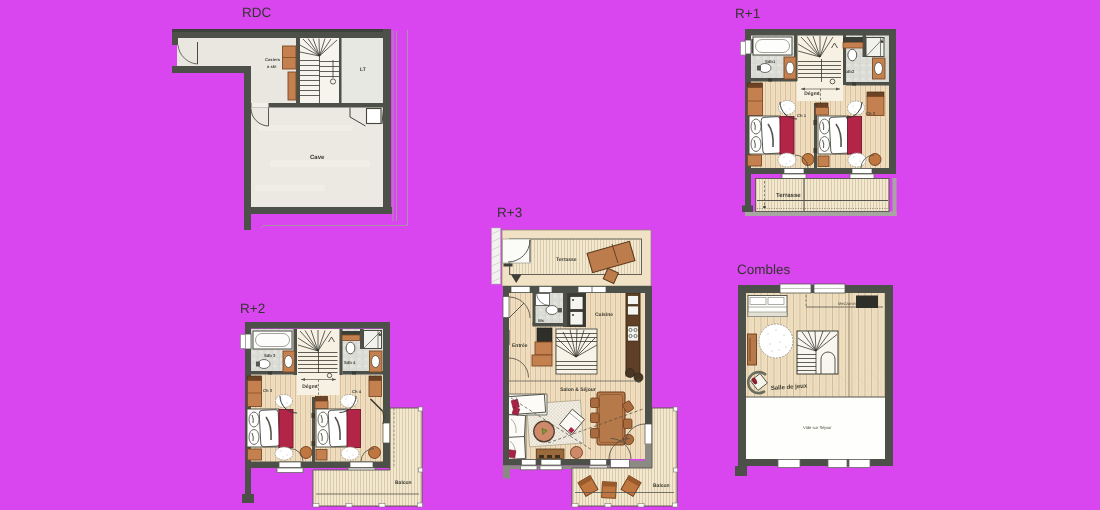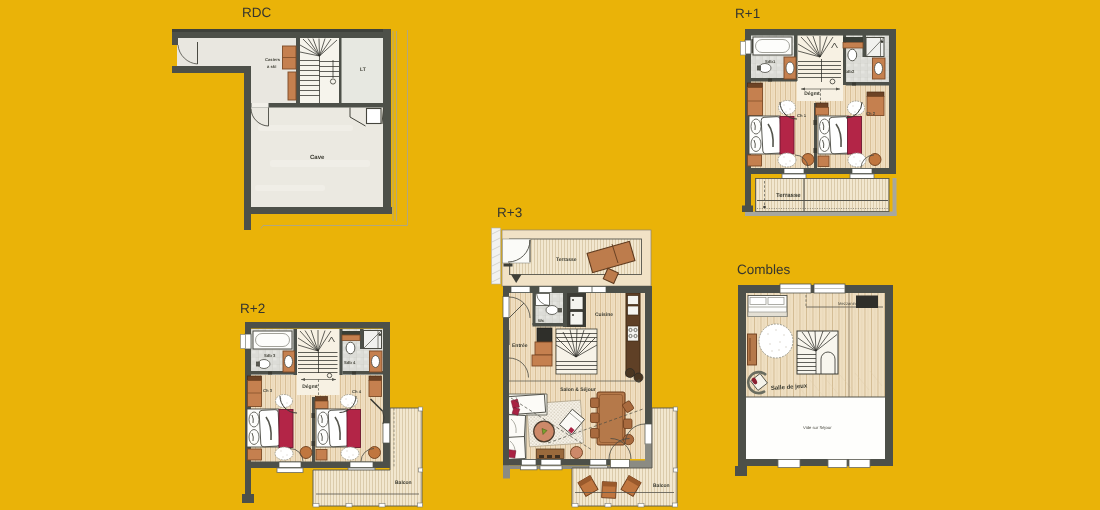--- a/index.html
+++ b/index.html
@@ -1,16 +1,16 @@
 <!DOCTYPE html>
 <html><head>
 <meta charset="utf-8">
 <style>
 html,body{margin:0;padding:0;background:#fdfdfb;}
-#page{position:relative;width:1100px;height:510px;background:#eab308;overflow:hidden;
+#page{position:relative;width:1100px;height:510px;background:#d946ef;overflow:hidden;
 font-family:"Liberation Sans", sans-serif;}
 svg{position:absolute;left:0;top:0;}
 *{-webkit-font-smoothing:antialiased;text-rendering:geometricPrecision;}
 text{font-family:"Liberation Sans", sans-serif;fill:#3f3f38;}
 .title{font-size:13.5px;fill:#35352f;}
 .rlab{font-size:6px;font-weight:bold;fill:#3a3a30;}
 .rlab2{font-size:5px;font-weight:bold;fill:#3a3a30;}
 .tiny{font-size:4.2px;fill:#4a4a40;}
 </style>
 </head>

